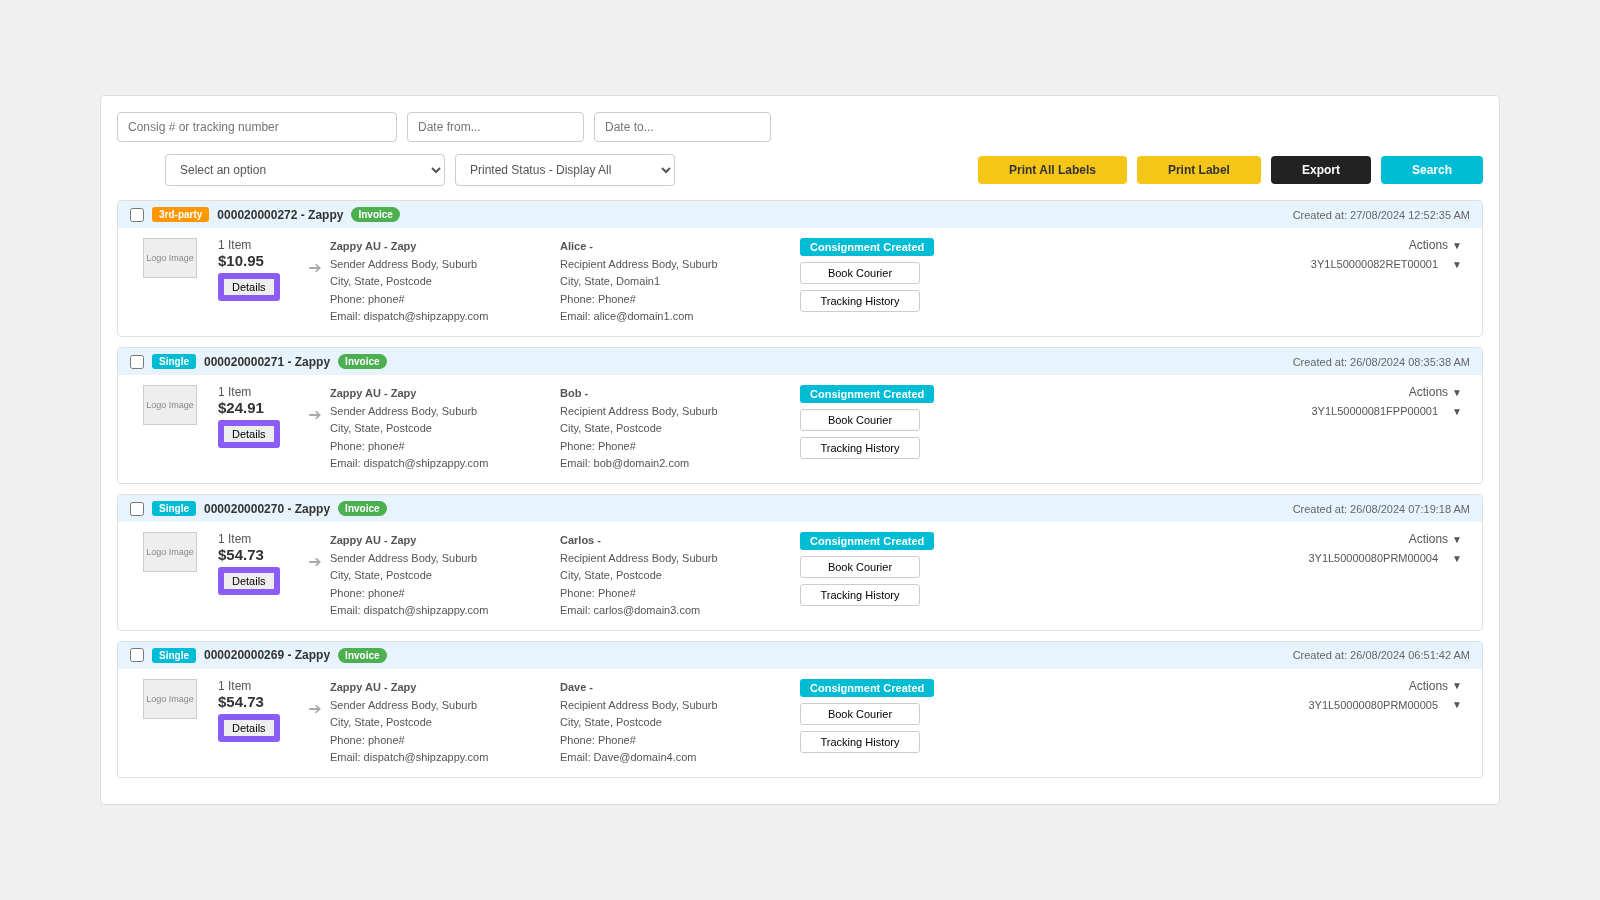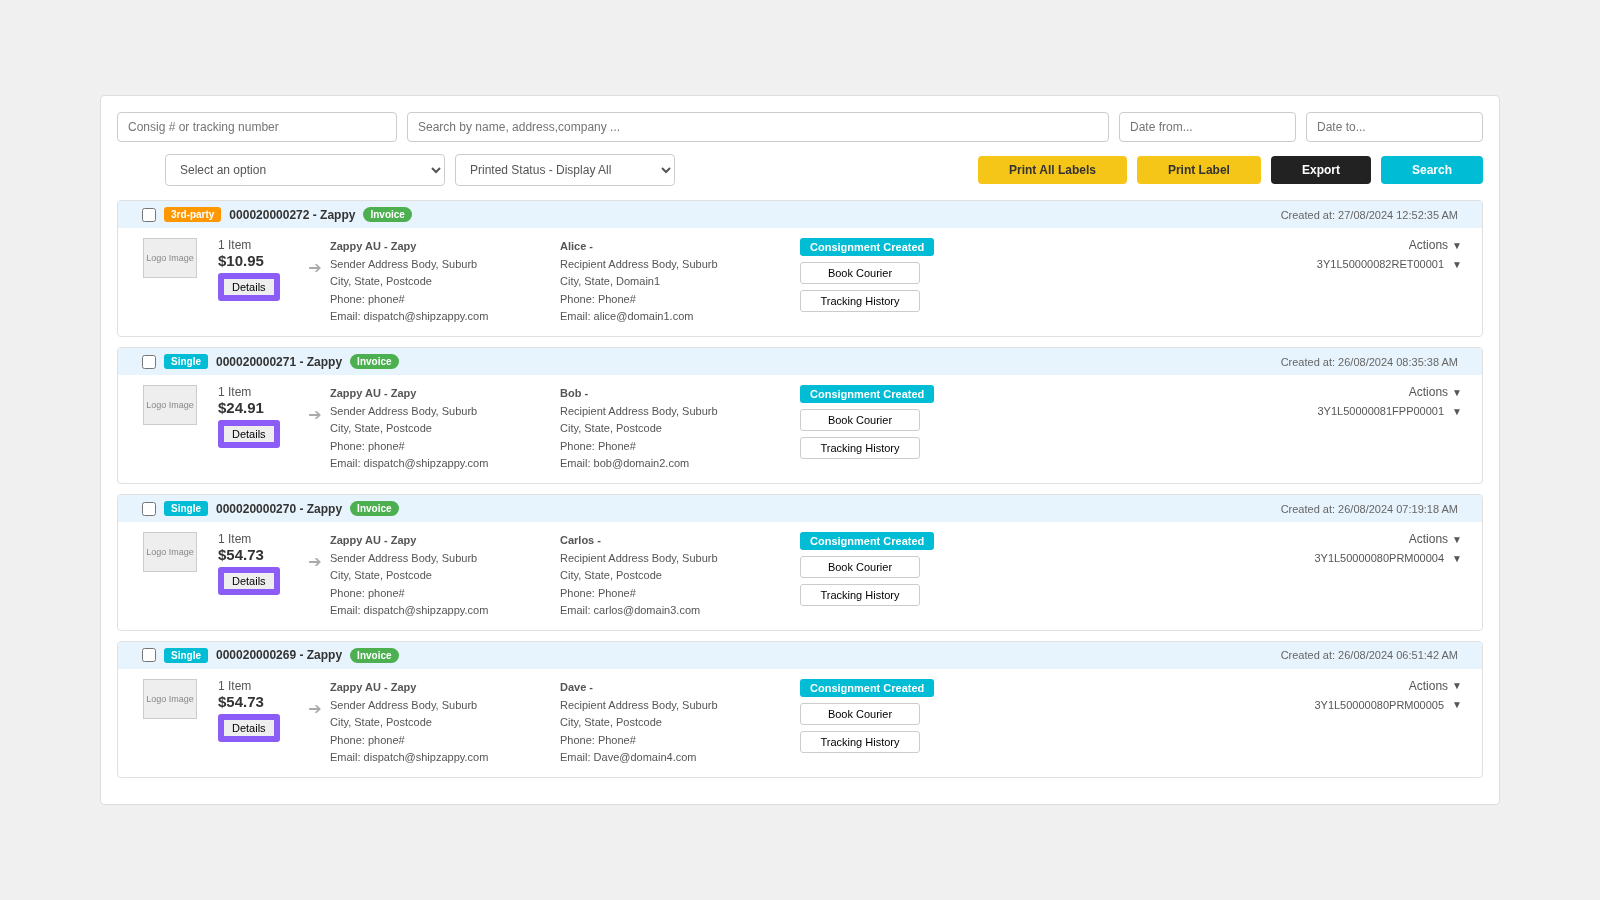--- a/index.html
+++ b/index.html
@@ -90,21 +90,21 @@
     .consignment-row {
       border: 1px solid #e0e0e0;
       border-radius: 4px;
       margin-bottom: 10px;
       overflow: hidden;
     }
     .consignment-header {
       background: #e8f4fd;
       display: flex;
       align-items: center;
-      padding: 6px 24px;
+      padding: 6px 12px;
       gap: 8px;
       justify-content: space-between;
     }
     .consignment-header-left {
       display: flex;
       align-items: center;
       gap: 8px;
     }
     .badge {
       border-radius: 3px;
@@ -248,39 +248,38 @@
       color: #555;
       font-size: 12px;
       cursor: pointer;
       margin-left: 10px;
     }
     .tracking-number {
       font-size: 11px;
       color: #555;
       display: flex;
       align-items: center;
-      gap: 8px;
+      gap: 14px;
       justify-content: center;
     }
     .chevron-down {
       font-size: 10px;
       color: #555;
     }
     .sender-name { font-weight: bold; font-size: 11px; }
     .recipient-name { font-weight: bold; font-size: 11px; }
   </style>
 </head>
 <body>
 
 <div class="page-wrapper">
   <div class="main-container">
 
     <div class="search-row">
       <input class="search-input search-input-consig" type="text" placeholder="Consig # or tracking number" style="">
-      <input class="search-input search-input-name" type="text" placeholder="Search by name, address,company ..." style="">
       <input class="search-input search-input-date" type="text" placeholder="Date from..." style="">
       <input class="search-input search-input-date" type="text" placeholder="Date to..." style="">
     </div>
 
     <div class="filter-row">
       <select class="select-option">
         <option>Select an option</option>
       </select>
       <select class="status-select">
         <option>Printed Status - Display All</option>

